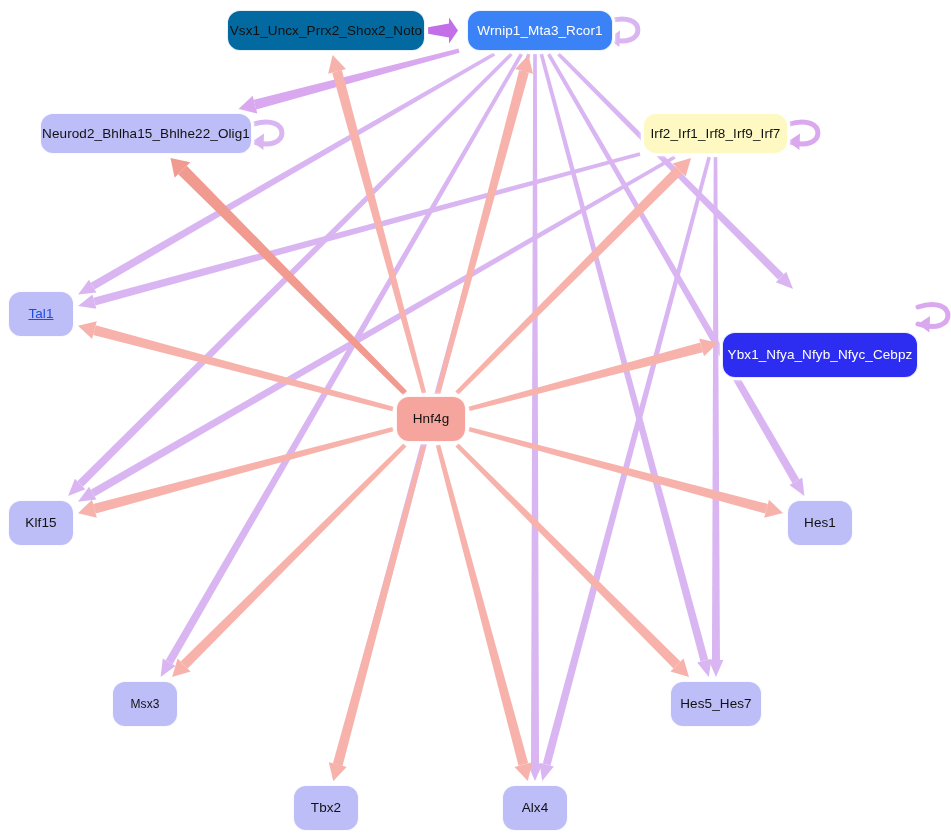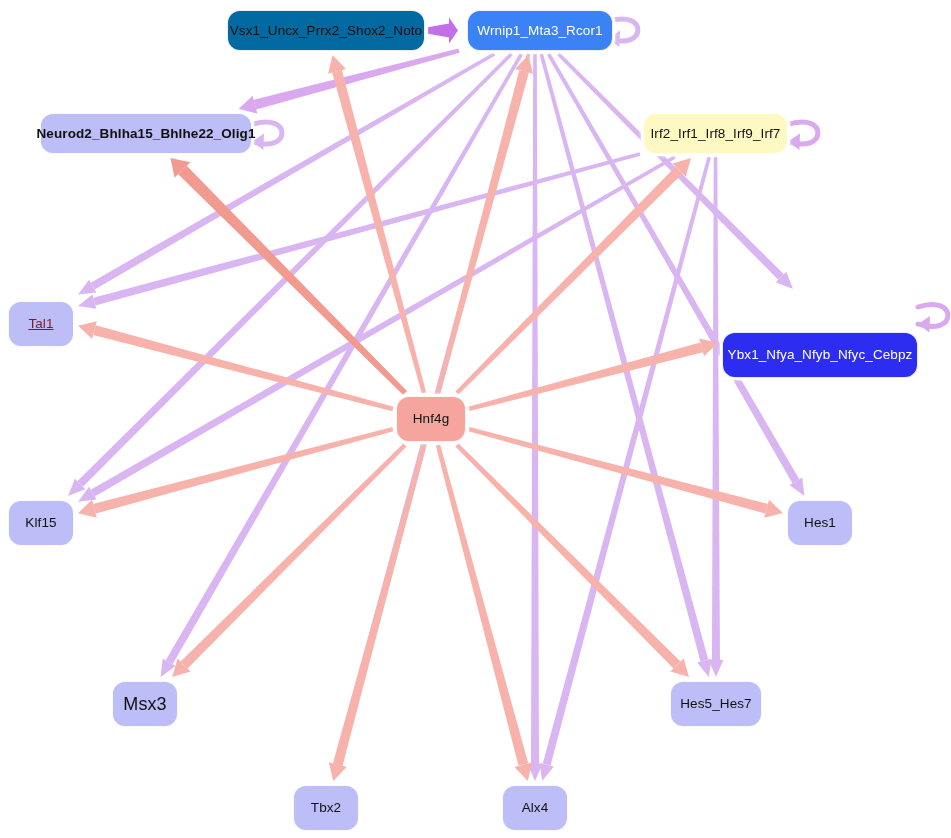--- a/index.html
+++ b/index.html
@@ -168,42 +168,42 @@
         <polygon points="918,324 930,316 929.4,332.4" fill="#d9a8ef"></polygon>
       </g>
     </svg>
   <div id="node-layer">
       <div class="node" style="left: 227px; top: 10px; width: 198px; height: 41px; background: #0369a1; color: rgb(17, 17, 17); font-size: 13.5px;">
         <span class="node-label">Vsx1_Uncx_Prrx2_Shox2_Noto</span>
       </div>
       <div class="node" style="left: 467px; top: 10px; width: 146px; height: 41px; background: #3b82f6; color: rgb(255, 255, 255); font-size: 13.5px;">
         <span class="node-label">Wrnip1_Mta3_Rcor1</span>
       </div>
-      <div class="node" style="left: 40px; top: 113px; width: 212px; height: 41px; background: rgb(189, 189, 247); color: rgb(17, 17, 17); font-size: 13.5px; font-weight: bold;">
+      <div class="node" style="left: 40px; top: 113px; width: 212px; height: 41px; background: rgb(189, 189, 247); color: rgb(17, 17, 17); font-size: 13.5px;">
         <span class="node-label">Neurod2_Bhlha15_Bhlhe22_Olig1</span>
       </div>
       <div class="node" style="left: 643px; top: 113px; width: 145px; height: 41px; background: #fef9c3; color: rgb(17, 17, 17); font-size: 13.5px;">
         <span class="node-label">Irf2_Irf1_Irf8_Irf9_Irf7</span>
       </div>
-      <div class="node" style="left: 8px; top: 301px; width: 66px; height: 46px; background: rgb(189, 189, 247); color: #7f1d1d; font-size: 13.5px; text-decoration: underline;">
+      <div class="node" style="left: 8px; top: 291px; width: 66px; height: 46px; background: rgb(189, 189, 247); color: #1d4ed8; font-size: 13.5px; text-decoration: underline;">
         <span class="node-label">Tal1</span>
       </div>
       <div class="node" style="left: 722px; top: 293px; width: 196px; height: 46px; background: rgb(45, 45, 242); color: rgb(255, 255, 255); font-size: 13.5px; margin-top: 39px;">
         <span class="node-label">Ybx1_Nfya_Nfyb_Nfyc_Cebpz</span>
       </div>
       <div class="node" style="left: 396px; top: 396px; width: 70px; height: 46px; background: rgb(245, 165, 157); color: rgb(17, 17, 17); font-size: 13.5px;">
         <span class="node-label">Hnf4g</span>
       </div>
       <div class="node" style="left: 8px; top: 500px; width: 66px; height: 46px; background: rgb(189, 189, 247); color: rgb(17, 17, 17); font-size: 13.5px;">
         <span class="node-label">Klf15</span>
       </div>
       <div class="node" style="left: 787px; top: 500px; width: 66px; height: 46px; background: rgb(189, 189, 247); color: rgb(17, 17, 17); font-size: 13.5px;">
         <span class="node-label">Hes1</span>
       </div>
-      <div class="node" style="left: 112px; top: 681px; width: 66px; height: 46px; background: rgb(189, 189, 247); color: rgb(17, 17, 17); font-size: 18px;">
+      <div class="node" style="left: 112px; top: 681px; width: 66px; height: 46px; background: rgb(189, 189, 247); color: rgb(17, 17, 17); font-size: 12px;">
         <span class="node-label">Msx3</span>
       </div>
       <div class="node" style="left: 670px; top: 681px; width: 92px; height: 46px; background: rgb(189, 189, 247); color: rgb(17, 17, 17); font-size: 13.5px;">
         <span class="node-label">Hes5_Hes7</span>
       </div>
       <div class="node" style="left: 293px; top: 785px; width: 66px; height: 46px; background: rgb(189, 189, 247); color: rgb(17, 17, 17); font-size: 13.5px; align-items: center;">
         <span class="node-label">Tbx2</span>
       </div>
       <div class="node" style="left: 502px; top: 785px; width: 66px; height: 46px; background: rgb(189, 189, 247); color: rgb(17, 17, 17); font-size: 13.5px;">
         <span class="node-label">Alx4</span>

